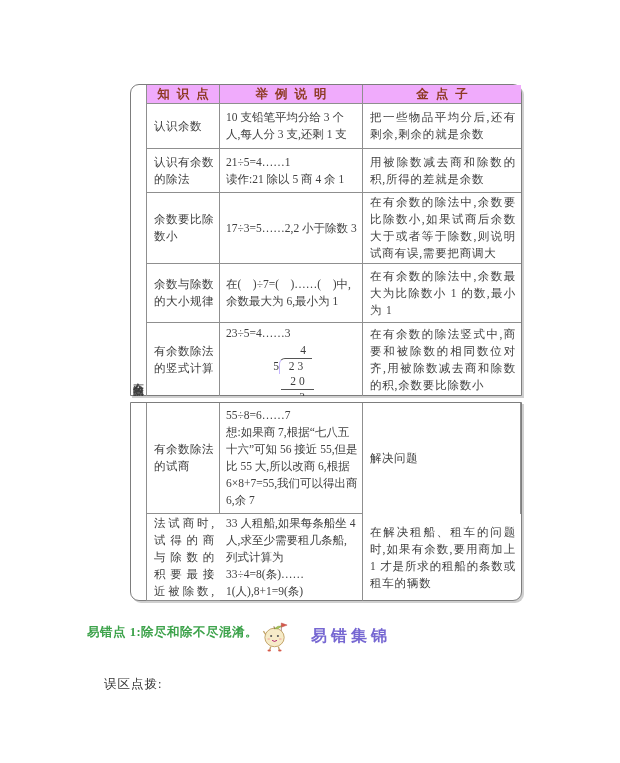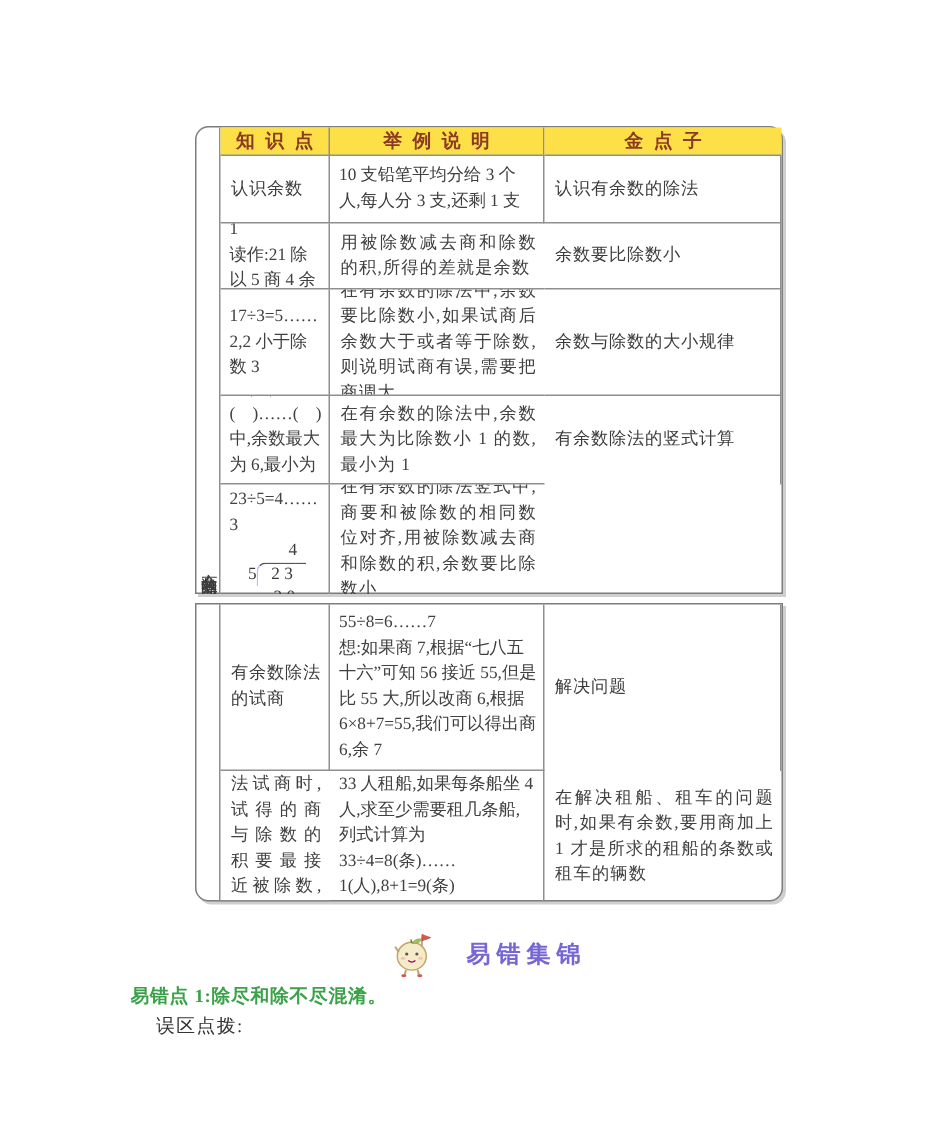--- a/index.html
+++ b/index.html
@@ -23,21 +23,21 @@
 
   .cell { border-right:1px solid #8f8f8f; border-bottom:1px solid #8f8f8f; display:flex; align-items:center; overflow:hidden; }
   .cell.lastcol { border-right:none; }
   .cell.lastrow { border-bottom:none; }
 
   .side { grid-column:1; grid-row:1 / span 6; border-bottom:none; justify-content:center; align-items:flex-end; padding-bottom:16px; }
   .side2 { grid-column:1; grid-row:1 / span 2; border-bottom:none; }
   .vtext { writing-mode:vertical-rl; text-orientation:upright; font-size:11px; letter-spacing:1px; color:#3c3c3c; line-height:14px; }
 
   .head {
-    background:#fde047; color:#8d3a23; font-weight:bold;
+    background:#f0abfc; color:#8d3a23; font-weight:bold;
     font-size:12.5px; justify-content:center; letter-spacing:7px;
     text-indent:7px; border-bottom:1px solid #8f8f8f;
   }
 
   .topic { padding:2px 4px 2px 7px; letter-spacing:0.5px; color:#3c3c3c; }
   .ex    { padding:2px 4px 2px 6px; }
   .ex .ex-text { white-space:pre-line; width:100%; }
   .tip   { padding:2px 5px 2px 7px; text-align:justify; letter-spacing:0.8px; }
   .tip .tip-text { width:100%; }
 
@@ -48,38 +48,41 @@
   .ldv { display:inline-block; width:14px; text-align:right; }
   .ldd { display:inline-block; width:33px; text-align:center; border-top:1px solid #555; border-left:1px solid #c4b5fd; border-top-left-radius:6px; padding:0 2px; }
   .lp { margin-left:16px; width:33px; text-align:center; border-bottom:1px solid #555; }
   .lr { margin-left:16px; width:33px; text-align:right; padding-right:9px; }
 
   
   .badge-row { position:absolute; left:130px; top:621px; width:392px; display:flex; justify-content:center; align-items:center; gap:21px; }
   .badge-label { color:#7667d2; font-size:16px; font-weight:bold; letter-spacing:4px; }
   .mascot { width:29px; height:31px; }
 
-  .error-point { position:absolute; left:87px; top:656px; color:#3ca24a; font-size:12.5px; font-weight:bold; letter-spacing:0.5px; }
+  .error-point { position:absolute; left:87px; top:624px; color:#3ca24a; font-size:12.5px; font-weight:bold; letter-spacing:0.5px; }
   .misarea-label { position:absolute; left:104px; top:676px; color:#333333; font-size:12.5px; letter-spacing:1px; }
 </style>
 </head>
 <body>
 
 <div class="tbl part1">
   <div class="cell side">
     <div class="vtext">有余数的除法</div>
   </div>
 
   <div class="cell head">知识点</div>
   <div class="cell head">举例说明</div>
   <div class="cell head lastcol">金点子</div>
 
   <div class="cell topic">认识余数</div>
   <div class="cell ex">
       <div class="ex-text">10 支铅笔平均分给 3 个人,每人分 3 支,还剩 1 支</div>
+    </div>
+  <div class="cell tip lastcol">
+      <div class="tip-text">把一些物品平均分后,还有剩余,剩余的就是余数</div>
     </div>
 
   <div class="cell topic">认识有余数的除法</div>
   <div class="cell ex">
       <div class="ex-text">21÷5=4……1
 读作:21 除以 5 商 4 余 1</div>
     </div>
   <div class="cell tip lastcol">
       <div class="tip-text">用被除数减去商和除数的积,所得的差就是余数</div>
     </div>

